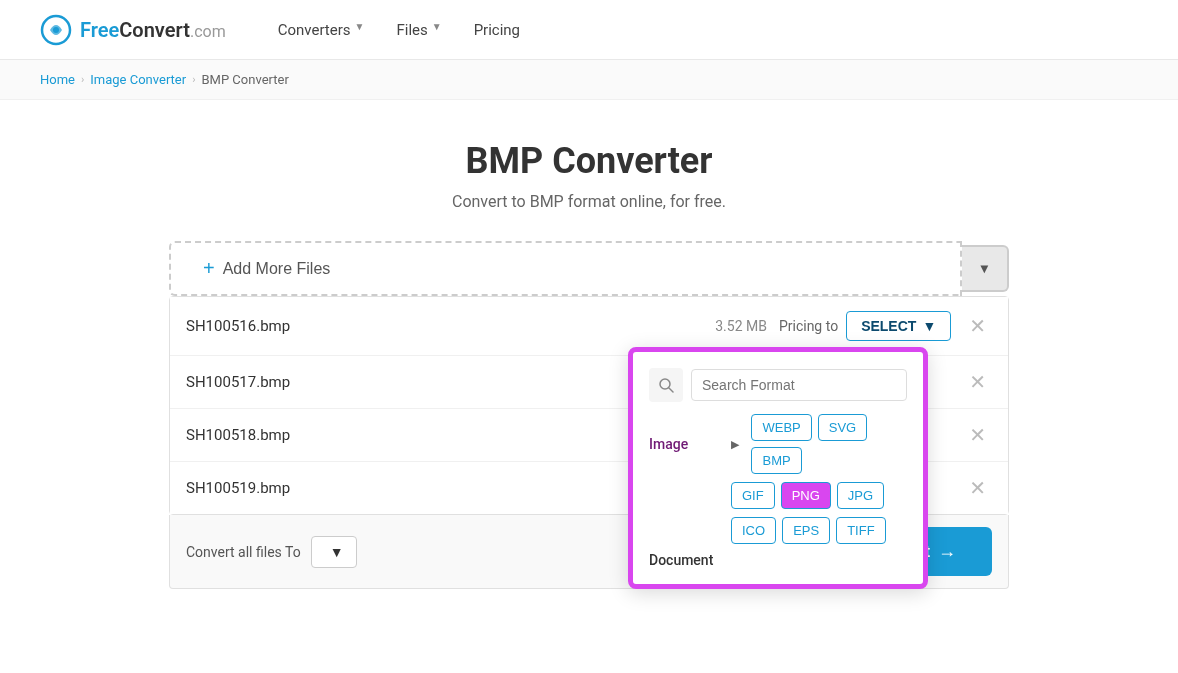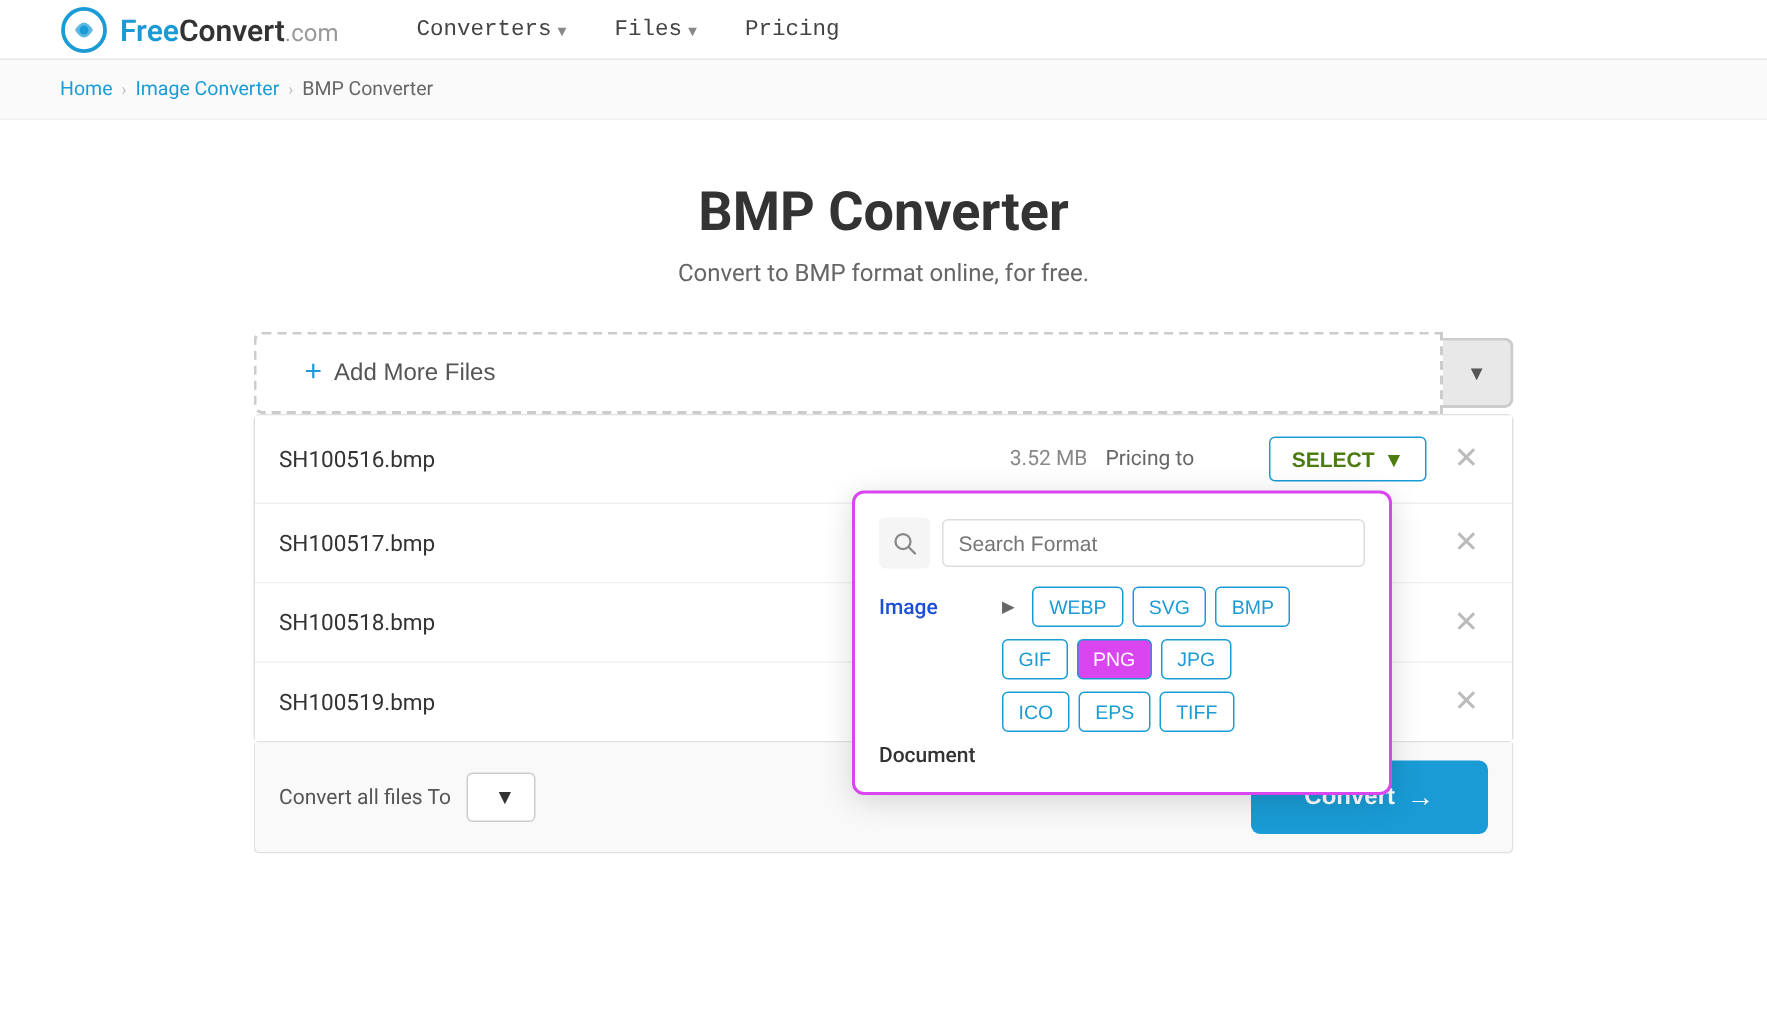--- a/index.html
+++ b/index.html
@@ -1,32 +1,32 @@
 <!DOCTYPE html>
 <html><head>
   <meta charset="utf-8">
   <style>
     * { box-sizing: border-box; margin: 0; padding: 0; }
     body { font-family: -apple-system, BlinkMacSystemFont, 'Segoe UI', Roboto, sans-serif; background: #fff; color: #333; }
 
     
     .navbar {
-      display: flex; align-items: center; padding: 0 40px; height: 40px;
+      display: flex; align-items: center; padding: 0 40px; height: 60px;
       border-bottom: 1px solid #e8e8e8; background: #fff;
     }
     .logo { display: flex; align-items: center; gap: 8px; text-decoration: none; margin-right: 40px; }
     .logo-icon { width: 32px; height: 32px; }
     .logo-text { font-size: 20px; font-weight: 600; color: #333; }
     .logo-text span.free { color: #1a9bd5; }
     .logo-text span.convert { color: #333; }
     .logo-text span.dotcom { color: #999; font-weight: 400; font-size: 16px; }
     .nav-links { display: flex; gap: 8px; align-items: center; }
     .nav-link {
-      display: flex; align-items: flex-end; gap: 4px;
-      padding: 8px 12px; color: #444; text-decoration: none; font-size: 15px; cursor: pointer; font-family: Liberation Mono, monospace;
+      display: flex; align-items: flex-start; gap: 4px;
+      padding: 8px 12px; color: #444; text-decoration: none; font-size: 15px; cursor: pointer;
     }
     .chevron-icon { font-size: 10px; color: #888; }
 
     
     .breadcrumb {
       display: flex; align-items: center; gap: 6px;
       padding: 12px 40px; font-size: 13px; color: #666;
       border-bottom: 1px solid #f0f0f0; background: #fafafa;
     }
     .breadcrumb a { color: #1a9bd5; text-decoration: none; }
@@ -63,44 +63,44 @@
       display: flex; align-items: center; padding: 14px 16px;
       border-bottom: 1px solid #f0f0f0; background: #fff; position: relative;
     }
     .file-row:last-child { border-bottom: none; }
     .file-name { flex: 1; font-size: 15px; color: #333; }
     .file-size { color: #888; font-size: 14px; margin-right: 12px; }
     .convert-to-label { color: #666; font-size: 14px; margin-right: 8px; }
     .select-btn {
       display: flex; align-items: center; gap: 6px;
       padding: 6px 14px; border: 1px solid #1a9bd5; border-radius: 4px;
-      background: #fff; color: #4d7c0f; font-size: 14px; cursor: pointer; font-weight: 600; margin-left: 42px;
+      background: #fff; color: #0c4a6e; font-size: 14px; cursor: pointer; font-weight: 600;
     }
     .remove-btn {
       margin-left: 12px; background: none; border: none; cursor: pointer;
       color: #bbb; font-size: 20px; line-height: 1; padding: 2px 6px;
     }
 
     
     .format-popup {
       position: absolute; top: 50px; right: 80px; z-index: 100;
-      background: #fff; border: 2px solid #d946ef; border-radius: 8px;
-      box-shadow: 0 4px 20px rgba(0,0,0,0.15); padding: 16px; width: 360px;
+      background: #fff; border: 5px solid #d946ef; border-radius: 8px;
+      box-shadow: 0 4px 20px rgba(0,0,0,0.15); padding: 16px; width: 300px;
     }
     .search-row { display: flex; align-items: center; gap: 8px; margin-bottom: 12px; }
     .search-icon-wrap {
       width: 34px; height: 34px; display: flex; align-items: center; justify-content: center;
       background: #f5f5f5; border-radius: 4px; color: #888;
     }
     .search-input {
       flex: 1; padding: 7px 10px; border: 1px solid #ddd; border-radius: 4px;
       font-size: 14px; outline: none;
     }
     .category-row { display: flex; align-items: center; gap: 12px; margin-bottom: 8px; }
-    .category-label { font-size: 14px; color: #1d4ed8; font-weight: 500; min-width: 70px; }
+    .category-label { font-size: 14px; color: #701a75; font-weight: 500; min-width: 70px; }
     .category-arrow { color: #666; font-size: 11px; }
     .format-tags { display: flex; flex-wrap: wrap; gap: 6px; }
     .format-tag {
       padding: 5px 10px; border: 1px solid #1a9bd5; border-radius: 4px;
       font-size: 13px; color: #1a9bd5; cursor: pointer; background: #fff; font-weight: 500;
     }
     .format-tag.active { background: #d946ef; color: #fff; }
     .doc-row { display: flex; align-items: flex-start; }
     .doc-label { font-size: 14px; color: #333; font-weight: 500; min-width: 70px; }
 

